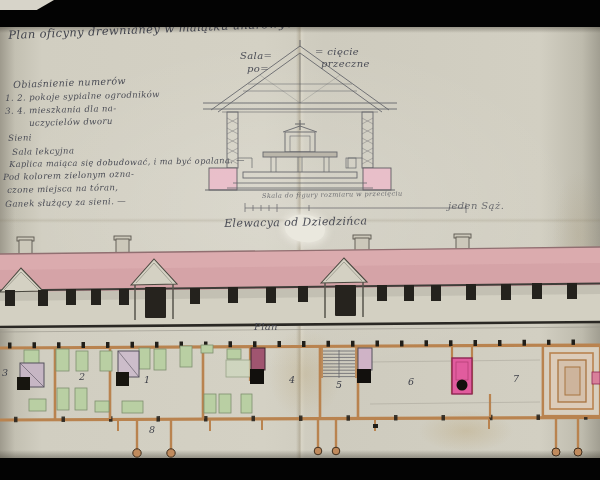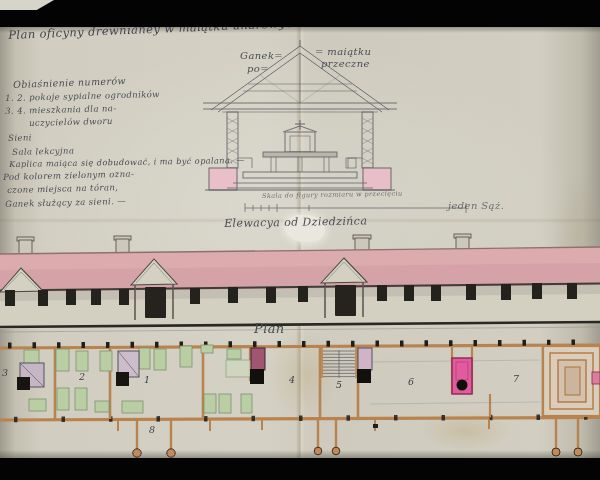--- a/index.html
+++ b/index.html
@@ -229,28 +229,28 @@
   <span class="hw" style="left:5px;top:93px;font-size:8.5px;transform:rotate(-1.5deg)">1. 2. pokoje sypialne ogrodników</span>
   <span class="hw" style="left:5px;top:106px;font-size:8.5px;transform:rotate(-1.5deg)">3. 4. mieszkania dla na-</span>
   <span class="hw" style="left:29px;top:118px;font-size:8.5px;transform:rotate(-1.5deg)">uczycielów dworu</span>
   <span class="hw" style="left:8px;top:133px;font-size:8.5px;transform:rotate(-1.5deg)">Sieni</span>
   <span class="hw" style="left:12px;top:147px;font-size:8.5px;transform:rotate(-1.5deg)">Sala lekcyjna</span>
   <span class="hw" style="left:9px;top:159px;font-size:8.2px;transform:rotate(-1deg)">Kaplica maiąca się dobudować, i ma być opalana. —</span>
   <span class="hw" style="left:3px;top:172px;font-size:8.5px;transform:rotate(-1.5deg)">Pod kolorem zielonym ozna-</span>
   <span class="hw" style="left:7px;top:185px;font-size:8.5px;transform:rotate(-1.5deg)">czone miejsca na tóran,</span>
   <span class="hw" style="left:5px;top:199px;font-size:8.5px;transform:rotate(-1.5deg)">Ganek służący za sieni. —</span>
 
-  <span class="hw" style="left:240px;top:50px;font-size:10px">Ganek=</span>
+  <span class="hw" style="left:240px;top:50px;font-size:10px">Sala=</span>
   <span class="hw" style="left:247px;top:63px;font-size:10px">po=</span>
-  <span class="hw" style="left:315px;top:46px;font-size:10px">= maiątku</span>
+  <span class="hw" style="left:315px;top:46px;font-size:10px">= cięcie</span>
   <span class="hw" style="left:321px;top:58px;font-size:10px">przeczne</span>
 
   <span class="hw" style="left:262px;top:192px;font-size:6.5px;opacity:.75;transform:rotate(-1deg)">Skala do figury rozmiaru w przecięciu</span>
   <span class="hw" style="left:448px;top:200px;font-size:10px;opacity:.75">jeden Sąż.</span>
 
   <span class="hw" style="left:224px;top:217px;font-size:11px;transform:rotate(-1deg)">Elewacya od Dziedzińca</span>
 
-  <span class="hw" style="left:254px;top:321px;font-size:13px">Plan</span>
+  <span class="hw" style="left:254px;top:321px;font-size:10px">Plan</span>
 
   <div class="bar top"></div>
   <div class="bar bottom"></div>
   <div class="corner-sliver"></div>
 </div>
 
 </body></html>

